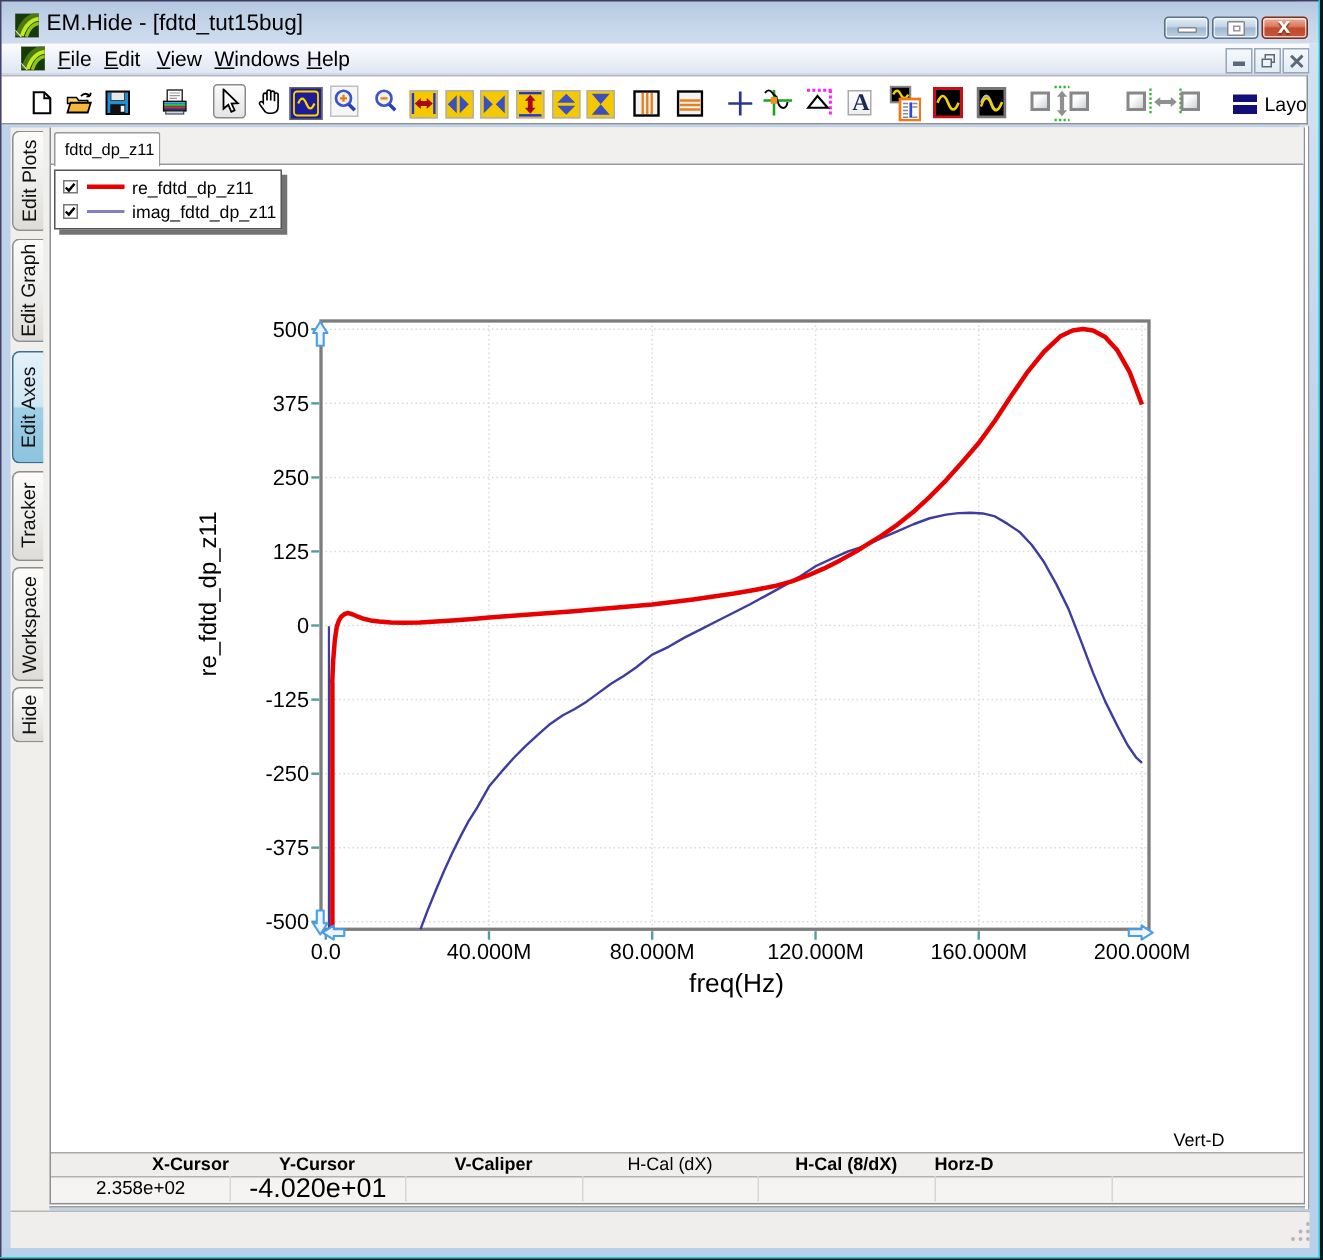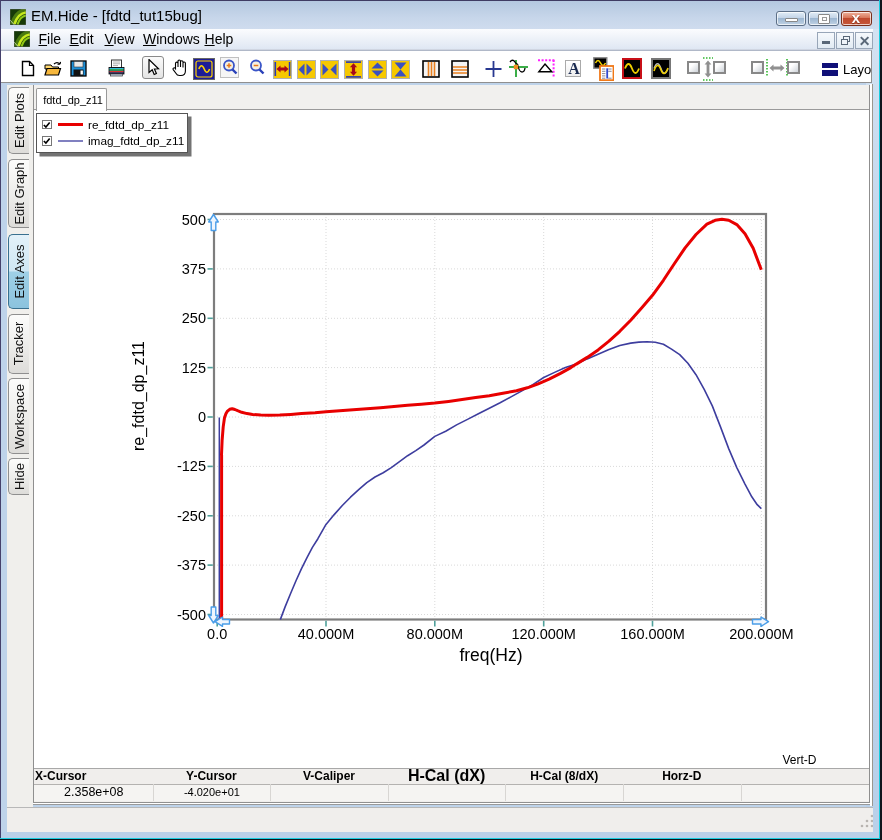--- a/index.html
+++ b/index.html
@@ -332,31 +332,31 @@
           <path d="M1,4.5 L3.5,7 L8,1.5" fill="none" stroke="#000" stroke-width="1.9"></path>
         </svg>
       </span>
    <span class="lline" style="background:#8080c0;height:2px"></span>
       <span class="ltxt">imag_fdtd_dp_z11</span>
     </div>
 </div>
 
 <div id="btable"></div>
 <div id="btablerow2"></div>
-<div style="position:absolute;left:35.0px;top:768px;width:117.6px;height:15px;font-size:12px;font-weight:bold;text-align:left;line-height:16px">X-Cursor</div>
-<div style="position:absolute;left:35.0px;top:783.5px;width:117.6px;height:17px;font-size:12.5px;text-align:center;line-height:17px">2.358e+08</div>
+<div style="position:absolute;left:35.0px;top:768px;width:117.6px;height:15px;font-size:12px;font-weight:bold;text-align:right;line-height:16px">X-Cursor</div>
+<div style="position:absolute;left:35.0px;top:783.5px;width:117.6px;height:17px;font-size:12.5px;text-align:center;line-height:17px">2.358e+02</div>
 <div style="position:absolute;left:152.6px;top:768px;width:117.6px;height:15px;font-size:12px;font-weight:bold;text-align:center;line-height:16px">Y-Cursor</div>
-<div style="position:absolute;left:152.6px;top:783.5px;width:117.6px;height:17px;border-left:1px solid #d8d6d3;font-size:11px;text-align:center;line-height:17px">-4.020e+01</div>
+<div style="position:absolute;left:152.6px;top:783.5px;width:117.6px;height:17px;border-left:1px solid #d8d6d3;font-size:18px;text-align:center;line-height:17px">-4.020e+01</div>
 <div style="position:absolute;left:270.2px;top:768px;width:117.6px;height:15px;font-size:12px;font-weight:bold;text-align:center;line-height:16px">V-Caliper</div>
 <div style="position:absolute;left:270.2px;top:783.5px;width:117.6px;height:17px;border-left:1px solid #d8d6d3;font-size:12.5px;text-align:center;line-height:17px"></div>
-<div style="position:absolute;left:387.8px;top:768px;width:117.6px;height:15px;font-size:16px;font-weight:bold;text-align:center;line-height:16px">H-Cal (dX)</div>
+<div style="position:absolute;left:387.8px;top:768px;width:117.6px;height:15px;font-size:12px;font-weight:normal;text-align:center;line-height:16px">H-Cal (dX)</div>
 <div style="position:absolute;left:387.8px;top:783.5px;width:117.6px;height:17px;border-left:1px solid #d8d6d3;font-size:12.5px;text-align:center;line-height:17px"></div>
 <div style="position:absolute;left:505.4px;top:768px;width:117.6px;height:15px;font-size:12px;font-weight:bold;text-align:center;line-height:16px">H-Cal (8/dX)</div>
 <div style="position:absolute;left:505.4px;top:783.5px;width:117.6px;height:17px;border-left:1px solid #d8d6d3;font-size:12.5px;text-align:center;line-height:17px"></div>
-<div style="position:absolute;left:623.0px;top:768px;width:117.6px;height:15px;font-size:12px;font-weight:bold;text-align:center;line-height:16px">Horz-D</div>
+<div style="position:absolute;left:623.0px;top:768px;width:117.6px;height:15px;font-size:12px;font-weight:bold;line-height:16px">Horz-D</div>
 <div style="position:absolute;left:623.0px;top:783.5px;width:117.6px;height:17px;border-left:1px solid #d8d6d3;font-size:12.5px;text-align:center;line-height:17px"></div>
 <div style="position:absolute;left:740.6px;top:752px;width:117.6px;height:15px;font-size:12px;font-weight:normal;text-align:center;line-height:16px">Vert-D</div>
 <div style="position:absolute;left:740.6px;top:783.5px;width:117.6px;height:17px;border-left:1px solid #d8d6d3;font-size:12.5px;text-align:center;line-height:17px"></div>
 <div id="panelbottom"></div>
 <div id="statusbar"></div>
 <svg class="edge" style="left:860px;top:814px" width="15" height="15" viewBox="0 0 15 15">
 <g fill="#b8b4b0">
       <circle cx="12" cy="12" r="1.3"></circle>
       <circle cx="12" cy="7" r="1.3"></circle>
       <circle cx="12" cy="2" r="1.3"></circle>

